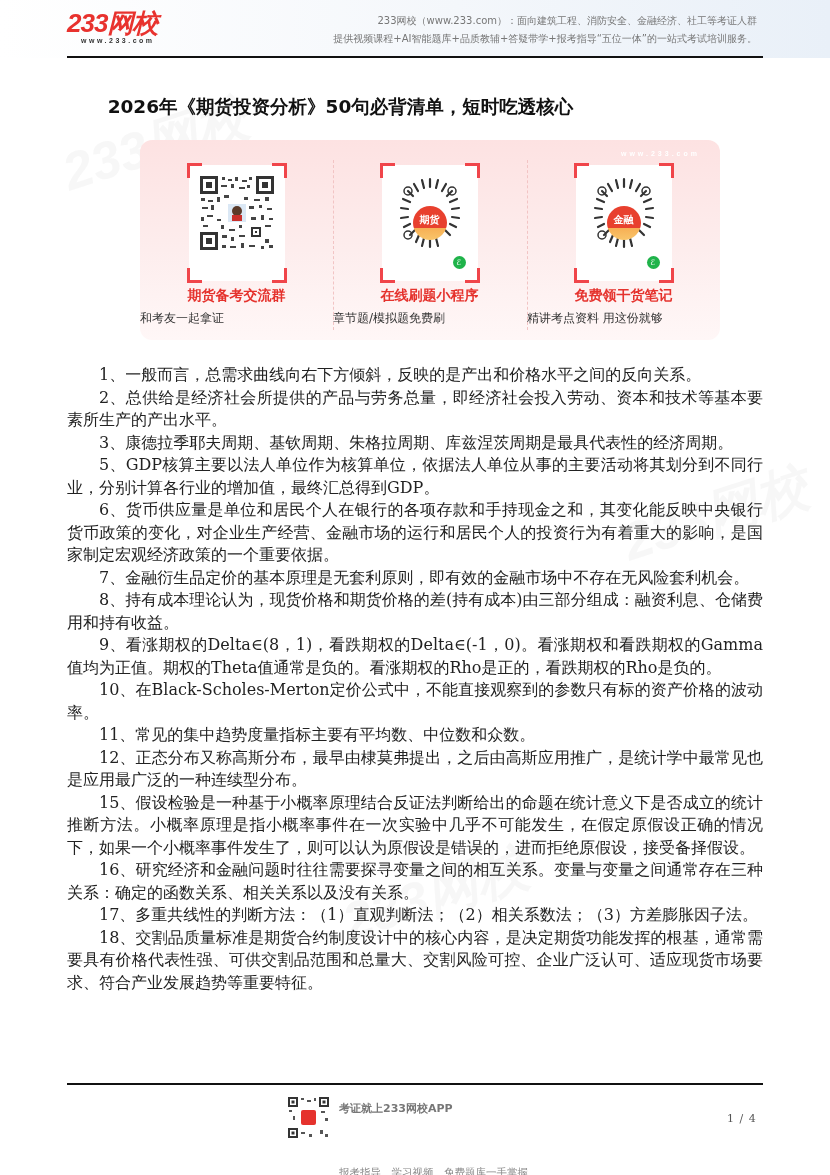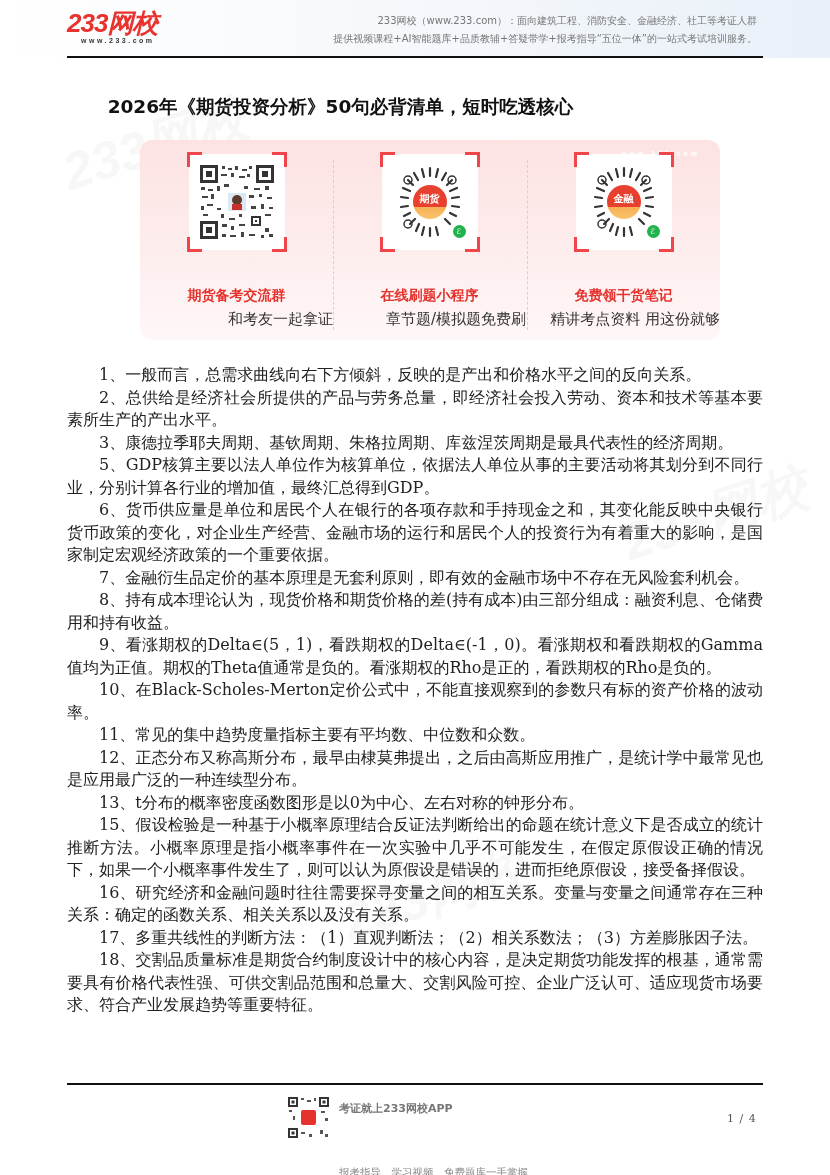--- a/index.html
+++ b/index.html
@@ -8,29 +8,29 @@
   .logo{position:absolute;left:67px;top:10px;}
   .logo-main{font-family:"Liberation Sans",sans-serif;font-weight:bold;font-style:italic;font-size:26px;color:#e8322e;letter-spacing:-1px;line-height:26px;}
   .logo-sub{font-family:"Liberation Sans",sans-serif;font-weight:bold;font-size:7px;color:#333;letter-spacing:2.5px;margin-left:14px;margin-top:1px;}
   .tagline{position:absolute;right:73px;top:12px;text-align:right;font-family:"DejaVu Sans",sans-serif;font-size:10px;color:#777;line-height:18px;}
   .header-rule{position:absolute;left:67px;top:56px;width:696px;height:2px;background:#111;}
   .title{position:absolute;left:0;width:681px;top:94px;text-align:center;font-family:"DejaVu Sans",sans-serif;font-weight:bold;font-size:18.5px;color:#111;}
   .banner{position:absolute;left:140px;top:140px;width:580px;height:200px;border-radius:12px;background:linear-gradient(180deg,#fde2e2 0%,#fdeded 55%,#fff7f7 100%);overflow:hidden;}
   .banner-url{position:absolute;right:20px;top:10px;font-family:"Liberation Sans",sans-serif;font-size:7px;letter-spacing:3px;color:#fff;font-weight:bold;}
   .divider{position:absolute;top:20px;height:170px;border-left:1px dashed #f2c4c4;}
   .card{position:absolute;top:0;width:193px;height:200px;}
-  .qr-frame{position:absolute;left:50%;top:14px;width:96px;height:96px;margin-left:-48px;background:#fff;}
+  .qr-frame{position:absolute;left:50%;top:25px;width:96px;height:116px;margin-left:-48px;background:#fff;}
   .corner{position:absolute;width:12px;height:12px;border-color:#f0454a;border-style:solid;border-width:0;}
   .c-tl{left:-2px;top:-2px;border-top-width:3px;border-left-width:3px;}
   .c-tr{right:-2px;top:-2px;border-top-width:3px;border-right-width:3px;}
   .c-bl{left:-2px;bottom:-2px;border-bottom-width:3px;border-left-width:3px;}
   .c-br{right:-2px;bottom:-2px;border-bottom-width:3px;border-right-width:3px;}
   .qr{position:absolute;left:10px;top:10px;width:76px;height:76px;}
   .card-title{position:absolute;left:0;width:100%;top:147px;text-align:center;font-family:Liberation Mono, monospace;font-weight:bold;font-size:14px;color:#e5322d;}
-  .card-sub{position:absolute;left:0;width:100%;top:170px;text-align:right;font-family:"DejaVu Sans",sans-serif;font-size:15px;color:#333;}
+  .card-sub{position:absolute;left:0;width:100%;top:170px;text-align:left;font-family:"DejaVu Sans",sans-serif;font-size:12px;color:#333;}
   .badge{position:absolute;left:50%;top:50%;width:34px;height:34px;margin:-17px 0 0 -17px;border-radius:50%;background:linear-gradient(180deg,#e8402e 0%,#e8402e 65%,#f7b055 66%,#f9c56b 100%);color:#fff;font-family:"DejaVu Sans",sans-serif;font-weight:bold;font-size:10px;text-align:center;line-height:28px;}
   .mini{position:absolute;right:12px;bottom:12px;width:13px;height:13px;border-radius:50%;background:#1fb34a;color:#fff;font-size:8px;text-align:center;line-height:13px;font-family:"DejaVu Sans",sans-serif;}
   .content{position:absolute;left:67px;top:364px;width:696px;font-size:16px;line-height:22.5px;color:#222;}
   .content p{margin:0;text-indent:2em;text-align:justify;}
   .footer-rule{position:absolute;left:67px;top:1083px;width:696px;height:2px;background:#111;}
   .f-qr{position:absolute;left:287px;top:1096px;width:43px;height:43px;}
   .f-title{position:absolute;left:339px;top:1101px;font-family:"DejaVu Sans",sans-serif;font-weight:bold;font-size:11px;color:#777;}
   .f-sub{position:absolute;left:339px;top:1166px;font-family:"DejaVu Sans",sans-serif;font-size:10.5px;color:#888;}
   .page-num{position:absolute;left:727px;top:1112px;font-size:11px;color:#555;letter-spacing:1px;}
   .wm{position:absolute;font-family:"Liberation Sans",sans-serif;font-weight:bold;font-style:italic;color:rgba(200,200,200,0.14);font-size:52px;transform:rotate(-18deg);pointer-events:none;}
@@ -218,25 +218,24 @@
 </div>
 
 <div class="content">
   <p>1、一般而言，总需求曲线向右下方倾斜，反映的是产出和价格水平之间的反向关系。</p>
   <p>2、总供给是经济社会所提供的产品与劳务总量，即经济社会投入劳动、资本和技术等基本要素所生产的产出水平。</p>
   <p>3、康德拉季耶夫周期、基钦周期、朱格拉周期、库兹涅茨周期是最具代表性的经济周期。</p>
   <p>5、GDP核算主要以法人单位作为核算单位，依据法人单位从事的主要活动将其划分到不同行业，分别计算各行业的增加值，最终汇总得到GDP。</p>
   <p>6、货币供应量是单位和居民个人在银行的各项存款和手持现金之和，其变化能反映中央银行货币政策的变化，对企业生产经营、金融市场的运行和居民个人的投资行为有着重大的影响，是国家制定宏观经济政策的一个重要依据。</p>
   <p>7、金融衍生品定价的基本原理是无套利原则，即有效的金融市场中不存在无风险套利机会。</p>
   <p>8、持有成本理论认为，现货价格和期货价格的差(持有成本)由三部分组成：融资利息、仓储费用和持有收益。</p>
-  <p>9、看涨期权的Delta∈(5，1)，看跌期权的Delta∈(-1，0)。看涨期权和看跌期权的Gamma值均为正值。期权的Theta值通常是负的。看涨期权的Rho是正的，看跌期权的Rho是负的。</p>
+  <p>9、看涨期权的Delta∈(8，1)，看跌期权的Delta∈(-1，0)。看涨期权和看跌期权的Gamma值均为正值。期权的Theta值通常是负的。看涨期权的Rho是正的，看跌期权的Rho是负的。</p>
   <p>10、在Black-Scholes-Merton定价公式中，不能直接观察到的参数只有标的资产价格的波动率。</p>
   <p>11、常见的集中趋势度量指标主要有平均数、中位数和众数。</p>
   <p>12、正态分布又称高斯分布，最早由棣莫弗提出，之后由高斯应用推广，是统计学中最常见也是应用最广泛的一种连续型分布。</p>
-  <p>13、t分布的概率密度函数图形是以0为中心、左右对称的钟形分布。</p>
   <p>15、假设检验是一种基于小概率原理结合反证法判断给出的命题在统计意义下是否成立的统计推断方法。小概率原理是指小概率事件在一次实验中几乎不可能发生，在假定原假设正确的情况下，如果一个小概率事件发生了，则可以认为原假设是错误的，进而拒绝原假设，接受备择假设。</p>
   <p>16、研究经济和金融问题时往往需要探寻变量之间的相互关系。变量与变量之间通常存在三种关系：确定的函数关系、相关关系以及没有关系。</p>
   <p>17、多重共线性的判断方法：（1）直观判断法；（2）相关系数法；（3）方差膨胀因子法。</p>
   <p>18、交割品质量标准是期货合约制度设计中的核心内容，是决定期货功能发挥的根基，通常需要具有价格代表性强、可供交割品范围和总量大、交割风险可控、企业广泛认可、适应现货市场要求、符合产业发展趋势等重要特征。</p>
 </div>
 
 <div class="footer-rule"></div>
 <svg class="f-qr" viewBox="0 0 43 43">
   <rect width="43" height="43" fill="#fff"></rect>
   <rect x="1" y="1" width="10" height="10" fill="#333"></rect>

